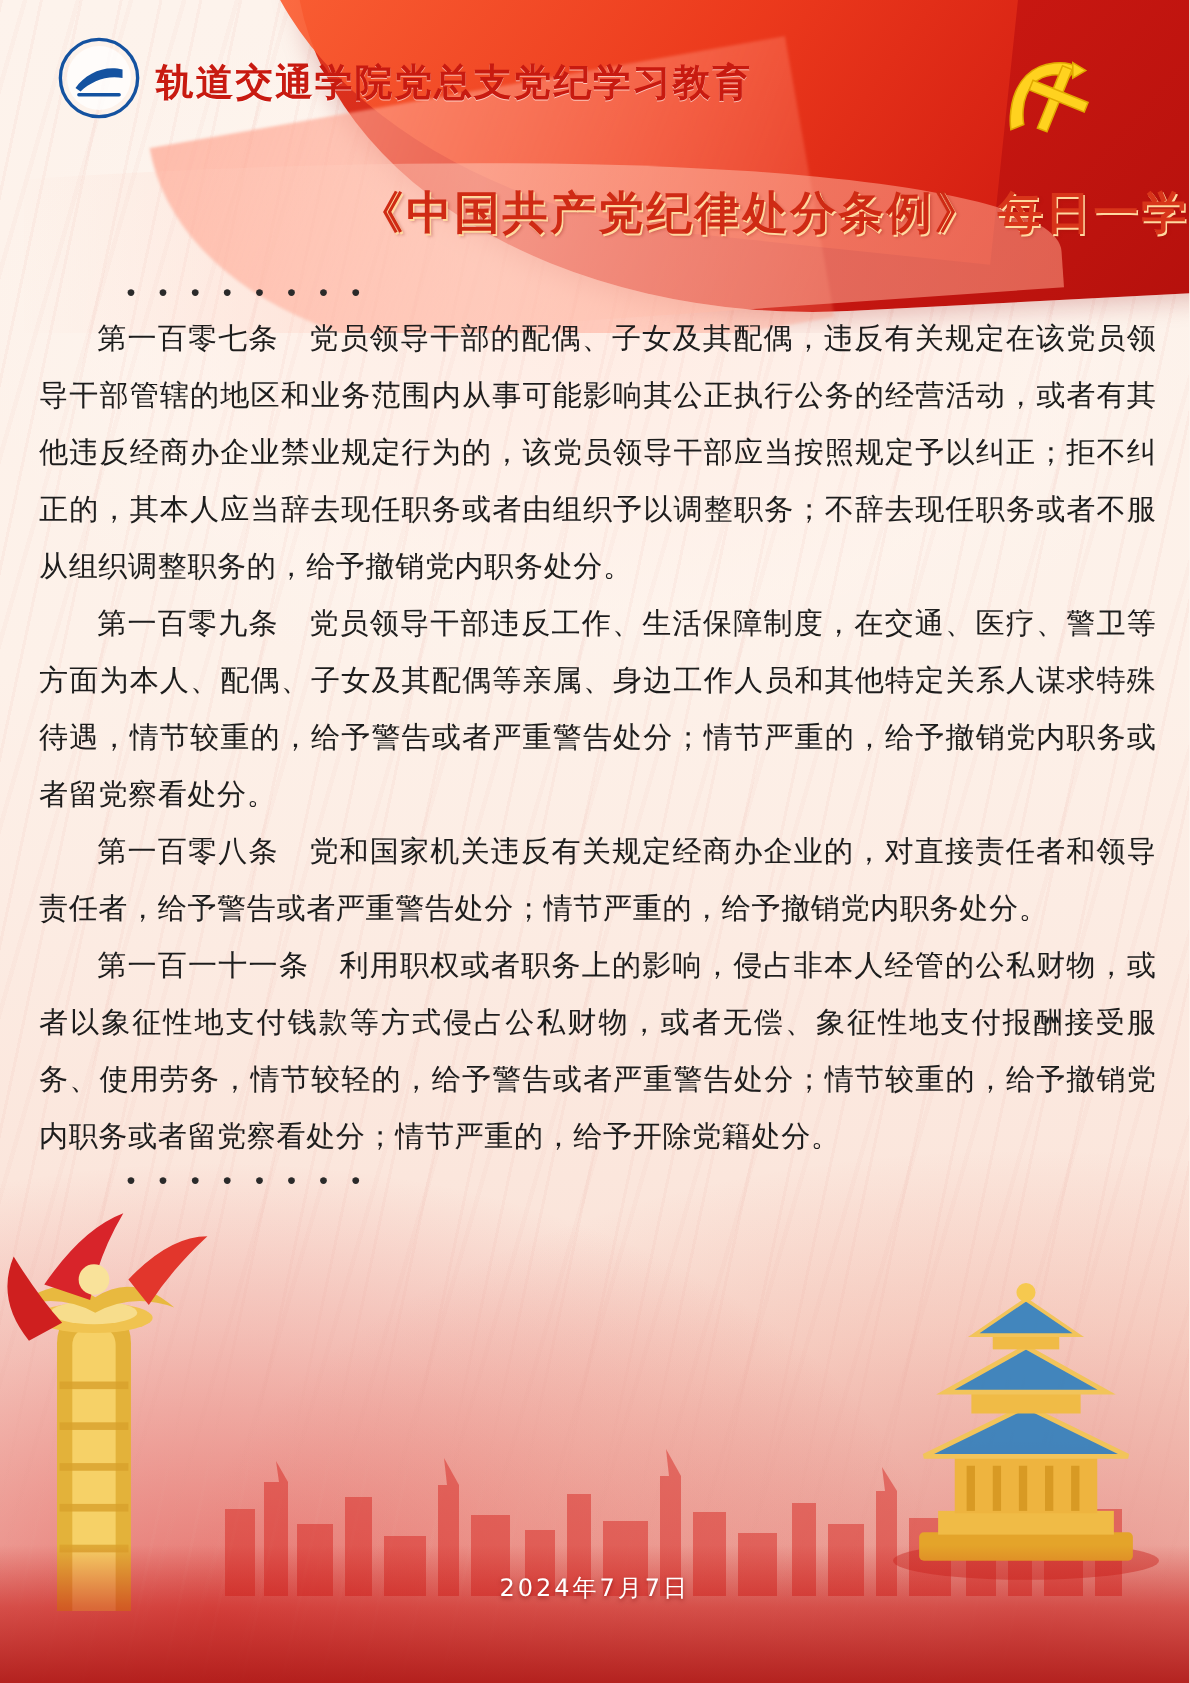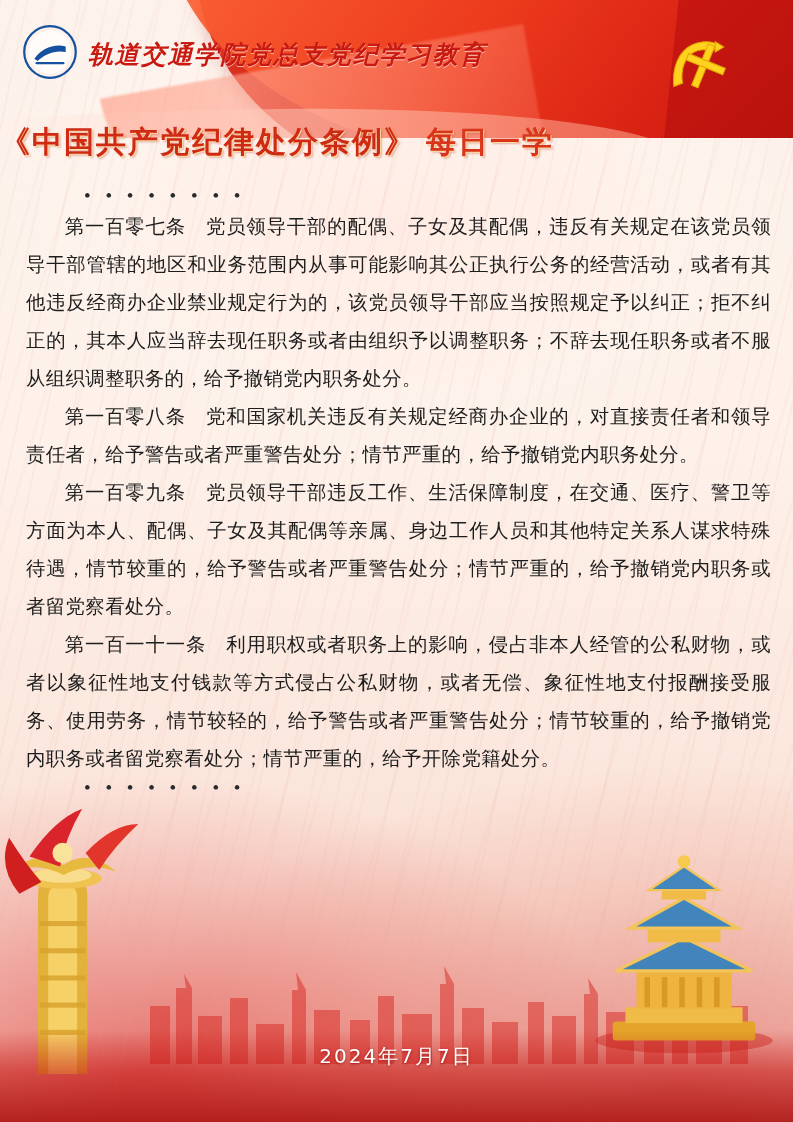--- a/index.html
+++ b/index.html
@@ -32,24 +32,23 @@
     inset: 0;
     background:
       repeating-linear-gradient(102deg, rgba(232,160,150,0.09) 0px, rgba(232,160,150,0.09) 2px, rgba(255,255,255,0) 2px, rgba(255,255,255,0) 26px),
       repeating-linear-gradient(-74deg, rgba(226,150,140,0.055) 0px, rgba(226,150,140,0.055) 3px, rgba(255,255,255,0) 3px, rgba(255,255,255,0) 34px);
     pointer-events: none;
   }
 
   
   .header-band {
     position: absolute;
-    top: 0; left: 0; right: 0;
-    height: 138px;
+    top: 0; left: 16px; right: 0;
+    height: 222px;
     overflow: hidden;
-    font-style: italic;
   }
   .hdr-red {
     position: absolute;
     top: -40px; right: -30px;
     width: 620px; height: 250px;
     background: linear-gradient(135deg, #e03a21 0%, #d01a13 45%, #b4100c 100%);
     border-bottom-left-radius: 58% 100%;
     transform: rotate(-3deg);
     box-shadow: 0 4px 18px rgba(150,10,10,0.25);
   }
@@ -102,21 +101,21 @@
     color: #c81a10;
     letter-spacing: 1.5px;
     font-family: "DejaVu Serif", "Liberation Serif", serif;
     text-shadow: 0 1px 0 rgba(255,255,255,0.6);
     white-space: nowrap;
   }
 
   .main-title {
     position: absolute;
     top: 122px; left: 0; right: 0;
-    text-align: left;
+    text-align: right;
     font-size: 30px;
     font-weight: bold;
     letter-spacing: 2px;
     font-family: "DejaVu Serif", "Liberation Serif", serif;
     color: #cf2a14;
     text-shadow:
       1px 1px 0 #ffd9a0,
       2px 2px 2px rgba(140,20,10,0.28);
     white-space: nowrap;
   }
@@ -169,21 +168,21 @@
     position: absolute;
     bottom: 0; left: 0; right: 0;
     height: 92px;
     background: linear-gradient(180deg, rgba(200,24,20,0.0) 0%, rgba(196,22,18,0.55) 45%, rgba(170,14,12,0.85) 100%);
   }
   .date-text {
     position: absolute;
     bottom: 52px; left: 0; right: 0;
     text-align: center;
     color: #ffffff;
-    font-size: 20px;
+    font-size: 16px;
     letter-spacing: 2px;
     font-family: "DejaVu Sans", "Liberation Sans", sans-serif;
     text-shadow: 0 1px 3px rgba(120,0,0,0.6);
     z-index: 9;
   }
 </style>
 </head>
 <body>
 
 <div class="page">
@@ -214,22 +213,22 @@
     <div class="site-title">轨道交通学院党总支党纪学习教育</div>
   </div>
 
   <div class="main-title">
     <span>《中国共产党纪律处分条例》</span><span class="sub">每日一学</span>
   </div>
 
   <div class="content">
     <div class="dots">• • • • • • • •</div>
     <p class="para">第一百零七条　党员领导干部的配偶、子女及其配偶，违反有关规定在该党员领导干部管辖的地区和业务范围内从事可能影响其公正执行公务的经营活动，或者有其他违反经商办企业禁业规定行为的，该党员领导干部应当按照规定予以纠正；拒不纠正的，其本人应当辞去现任职务或者由组织予以调整职务；不辞去现任职务或者不服从组织调整职务的，给予撤销党内职务处分。</p>
+    <p class="para">第一百零九条　党员领导干部违反工作、生活保障制度，在交通、医疗、警卫等方面为本人、配偶、子女及其配偶等亲属、身边工作人员和其他特定关系人谋求特殊待遇，情节较重的，给予警告或者严重警告处分；情节严重的，给予撤销党内职务或者留党察看处分。</p>
     <p class="para">第一百零八条　党和国家机关违反有关规定经商办企业的，对直接责任者和领导责任者，给予警告或者严重警告处分；情节严重的，给予撤销党内职务处分。</p>
-    <p class="para">第一百零九条　党员领导干部违反工作、生活保障制度，在交通、医疗、警卫等方面为本人、配偶、子女及其配偶等亲属、身边工作人员和其他特定关系人谋求特殊待遇，情节较重的，给予警告或者严重警告处分；情节严重的，给予撤销党内职务或者留党察看处分。</p>
     <p class="para">第一百一十一条　利用职权或者职务上的影响，侵占非本人经管的公私财物，或者以象征性地支付钱款等方式侵占公私财物，或者无偿、象征性地支付报酬接受服务、使用劳务，情节较轻的，给予警告或者严重警告处分；情节较重的，给予撤销党内职务或者留党察看处分；情节严重的，给予开除党籍处分。</p>
     <div class="dots">• • • • • • • •</div>
   </div>
 
   <div class="footer-deco">
 
     <svg class="skyline" viewBox="0 0 793 120" preserveAspectRatio="none">
       <g fill="#d4201a" opacity="0.55">
         <rect x="150" y="62" width="20" height="58"></rect>
         <rect x="176" y="44" width="16" height="76"></rect>

